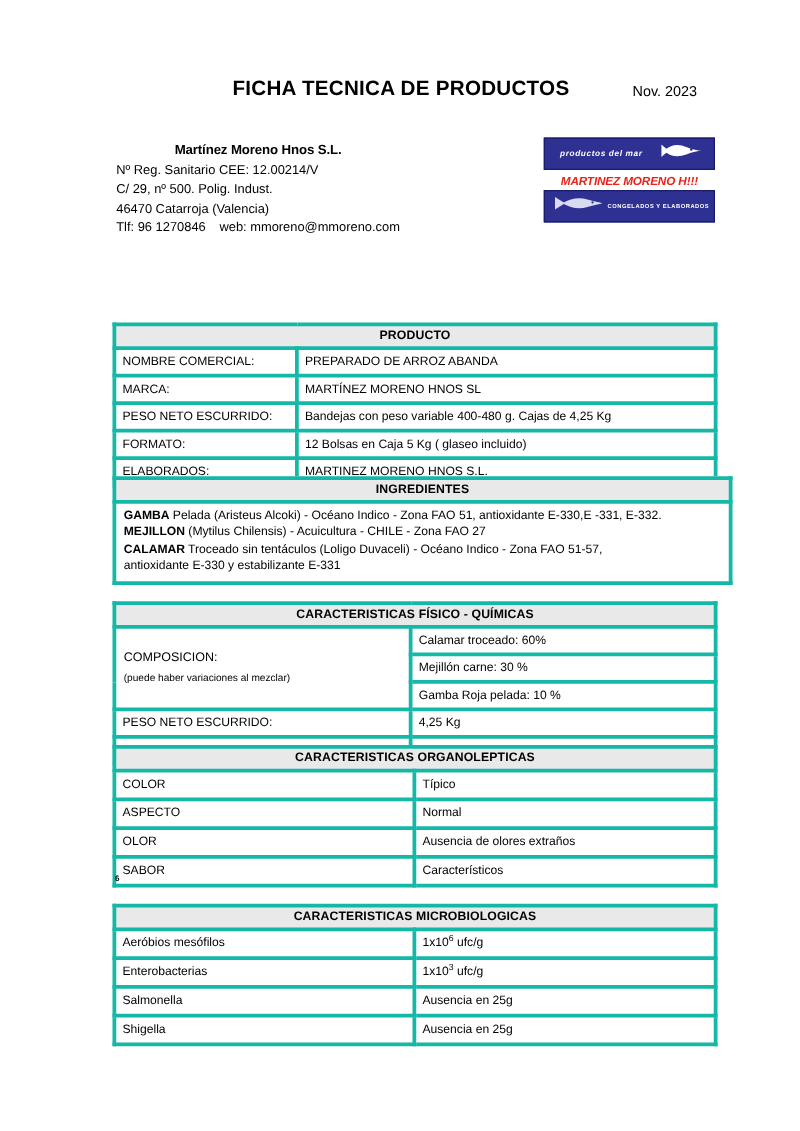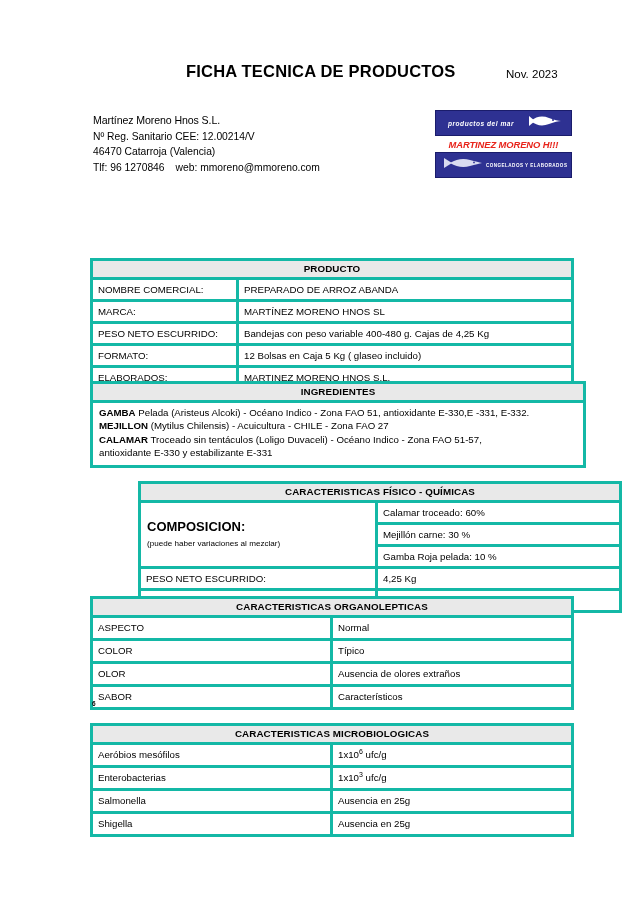--- a/index.html
+++ b/index.html
@@ -44,23 +44,24 @@
   
   .company {
     position: absolute;
     left: 93px;
     top: 113px;
     font-size: 10.3px;
     line-height: 15.5px;
     white-space: nowrap;
   }
   .company .name {
-    font-weight: normal;
+    font-weight: bold;
     font-size: 10.6px;
     letter-spacing: -0.1px;
+    text-align: center;
   }
   .company .line { font-weight: normal; }
   .company .web-gap { display: inline-block; width: 11px; }
 
   
   .logos {
     position: absolute;
     left: 435px;
     top: 110px;
     width: 137px;
@@ -156,24 +157,24 @@
   
   #tbl-producto { left: 90px; top: 258px; width: 484px; }
   #tbl-producto td { height: 15px; }
 
   
   #tbl-ingredientes { left: 90px; top: 381px; width: 496px; }
   #tbl-ingredientes td.ing { padding: 3px 6px 5px 6px; line-height: 13.4px; }
   .ing b { font-weight: bold; }
 
   
-  #tbl-fisico { left: 90px; top: 481px; width: 484px; margin-left: 48px; }
+  #tbl-fisico { left: 90px; top: 481px; width: 484px; }
   #tbl-fisico td { height: 15px; }
   #tbl-fisico td.compo { padding: 4px 6px; line-height: 13px; }
-  #tbl-fisico td.compo .c1 { font-weight: bold; font-size: 13px; }
+  #tbl-fisico td.compo .c1 { font-weight: normal; font-size: 10px; }
   #tbl-fisico td.compo .c2 { font-size: 8.1px; display: block; margin-top: 3px; }
 
   
   #tbl-organo { left: 90px; top: 596px; width: 484px; }
   #tbl-organo td { height: 16px; }
 
   
   #tbl-micro { left: 90px; top: 723px; width: 484px; }
   #tbl-micro td { height: 16px; }
   sup { font-size: 7px; vertical-align: super; line-height: 0; }
@@ -190,20 +191,21 @@
 <body>
 
 <div class="page">
 
   <div class="doc-title">FICHA TECNICA DE PRODUCTOS</div>
   <div class="doc-date">Nov. 2023</div>
 
   <div class="company">
     <div class="name">Martínez Moreno Hnos S.L.</div>
     <div class="line">Nº Reg. Sanitario CEE: 12.00214/V</div>
+    <div class="line">C/ 29, nº 500. Polig. Indust.</div>
     <div class="line">46470 Catarroja (Valencia)</div>
     <div class="line"><span>Tlf: 96 1270846</span><span class="web-gap"></span><span>web: mmoreno@mmoreno.com</span></div>
   </div>
 
   <div class="logos">
     <div class="logo-bar">
       <span class="bar-text">productos del mar</span>
       <span class="fish-a">
         <svg width="34" height="16" viewBox="0 0 34 16">
           <path d="M2 8 Q10 1 20 5 Q28 8 32 8 Q28 8 20 11 Q10 15 2 8 Z" fill="#ffffff"></path>
@@ -311,26 +313,26 @@
   <table class="ft" id="tbl-organo">
     <colgroup>
         <col style="width:240px">
         <col>
       </colgroup>
     <tbody>
         <tr>
       <th class="hdr" colspan="2">CARACTERISTICAS ORGANOLEPTICAS</th>
     </tr>
     <tr>
+      <td class="lbl">COLOR</td>
+      <td>Típico</td>
+    </tr>
+    <tr>
       <td class="lbl">ASPECTO</td>
       <td>Normal</td>
-    </tr>
-    <tr>
-      <td class="lbl">COLOR</td>
-      <td>Típico</td>
     </tr>
     <tr>
       <td class="lbl">OLOR</td>
       <td>Ausencia de olores extraños</td>
     </tr>
     <tr>
       <td class="lbl">SABOR</td>
       <td>Característicos</td>
     </tr>
   </tbody>

